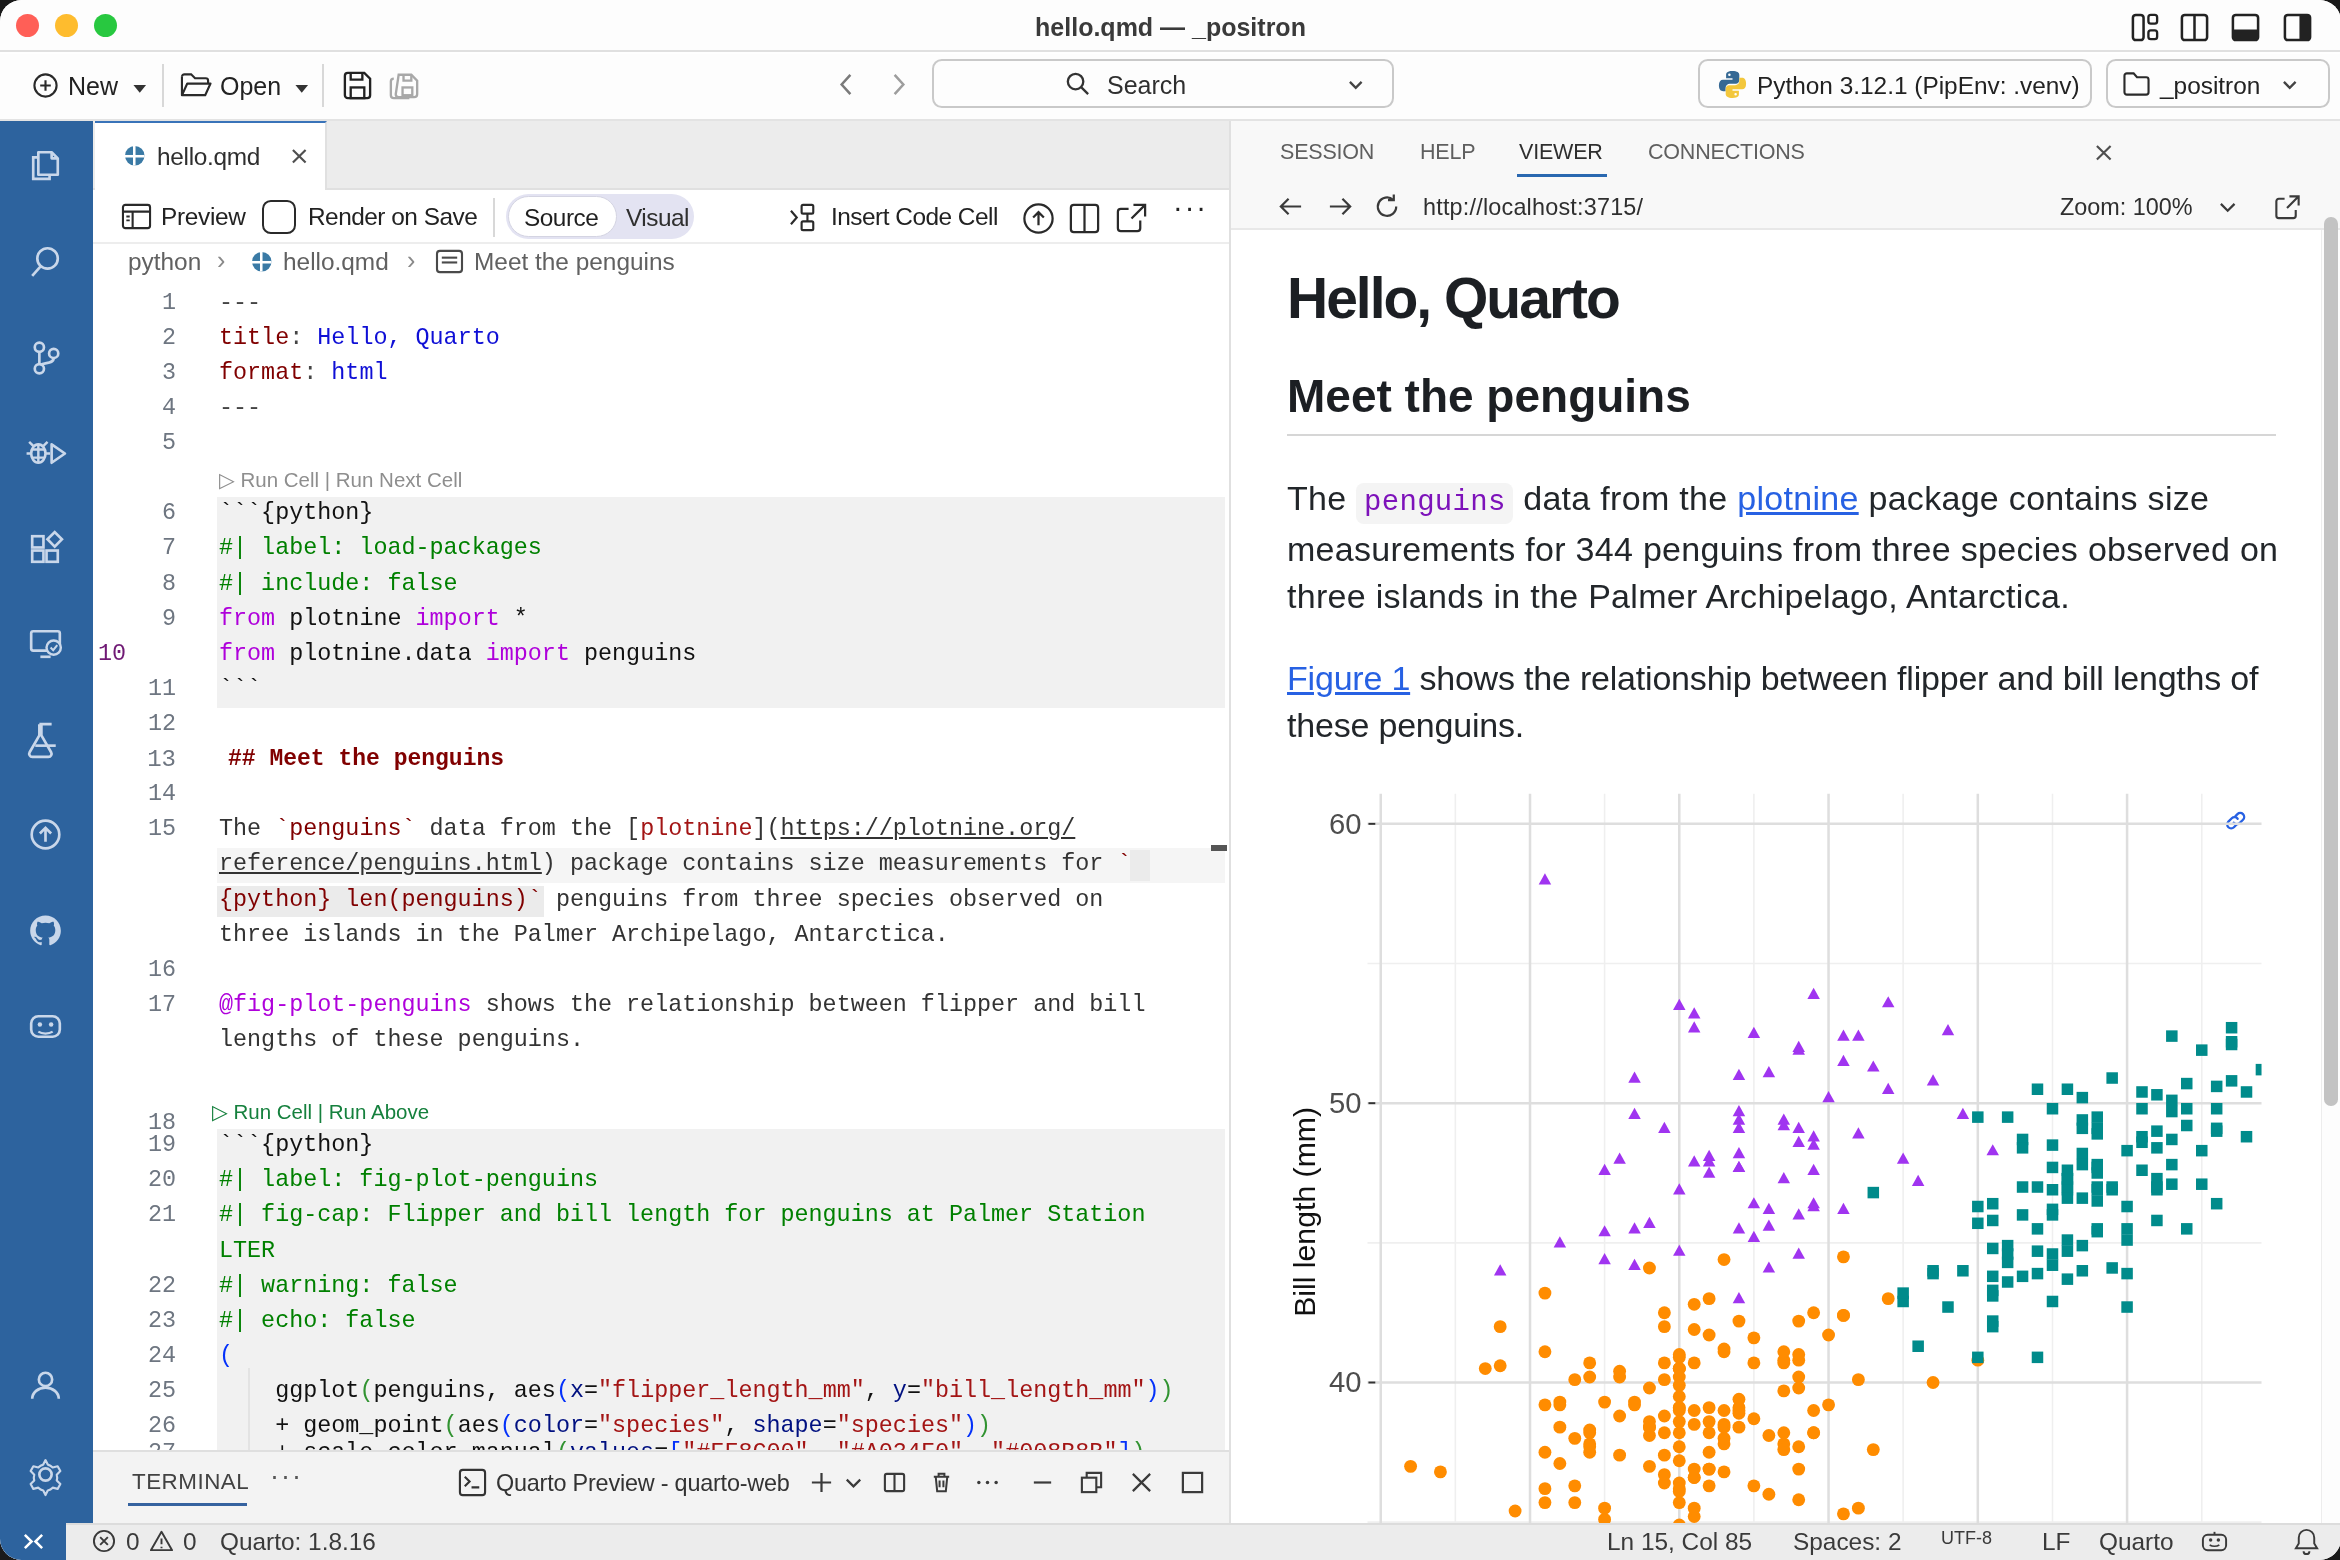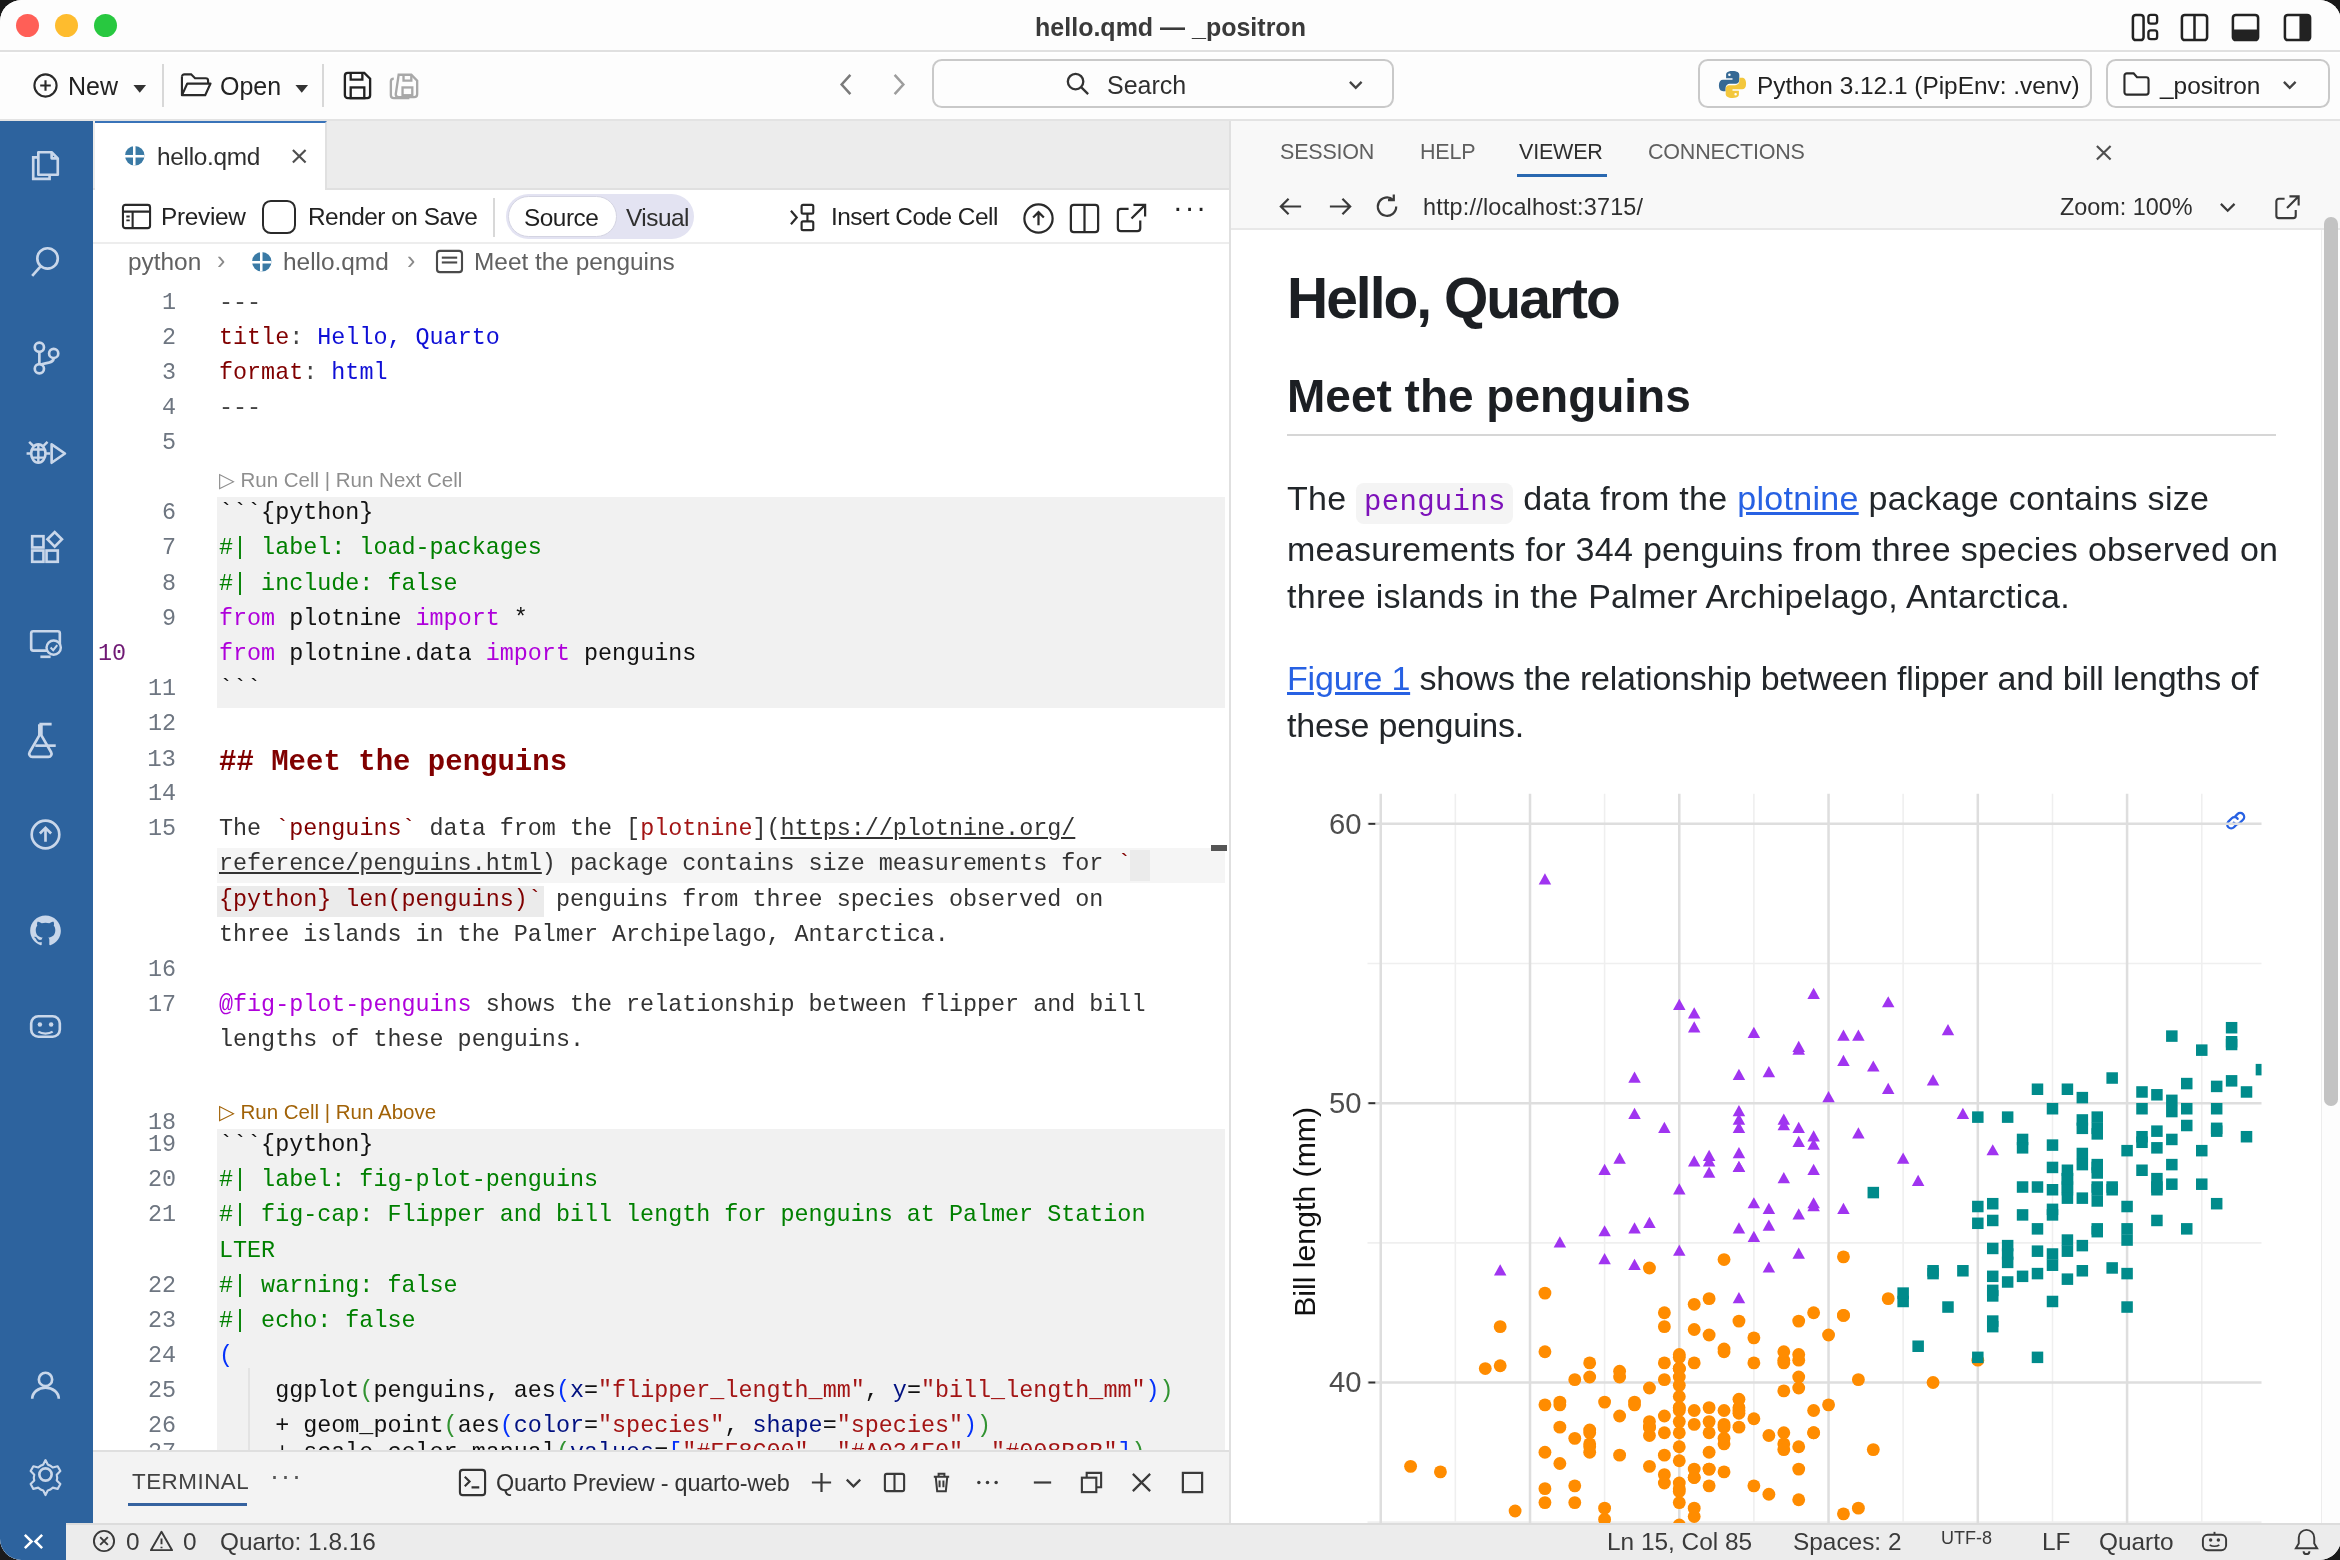--- a/index.html
+++ b/index.html
@@ -234,33 +234,33 @@
 <div class="abs mono" style="left:98px;top:571px;width:78px;text-align:right;font-size:23.4px;color:#6e7681">8</div>
 <div class="abs mono" style="left:219px;top:571px;font-size:23.4px;white-space:pre;letter-spacing:0px"><span style="color:#008000">#| include: false</span></div>
 <div class="abs mono" style="left:98px;top:606px;width:78px;text-align:right;font-size:23.4px;color:#6e7681">9</div>
 <div class="abs mono" style="left:219px;top:606px;font-size:23.4px;white-space:pre;letter-spacing:0px"><span style="color:#AF00DB">from</span><span style="color:#111111"> plotnine </span><span style="color:#AF00DB">import</span><span style="color:#111111"> *</span></div>
 <div class="abs mono" style="left:98px;top:641px;width:78px;font-size:23.4px;color:#701a75">10</div>
 <div class="abs mono" style="left:219px;top:641px;font-size:23.4px;white-space:pre;letter-spacing:0px"><span style="color:#AF00DB">from</span><span style="color:#111111"> plotnine.data </span><span style="color:#AF00DB">import</span><span style="color:#111111"> penguins</span></div>
 <div class="abs mono" style="left:98px;top:676px;width:78px;text-align:right;font-size:23.4px;color:#6e7681">11</div>
 <div class="abs mono" style="left:219px;top:676px;font-size:23.4px;white-space:pre;letter-spacing:0px"><span style="color:#111111">```</span></div>
 <div class="abs mono" style="left:98px;top:711px;width:78px;text-align:right;font-size:23.4px;color:#6e7681">12</div>
 <div class="abs mono" style="left:98px;top:746px;width:78px;text-align:right;font-size:24px;color:#6e7681">13</div>
-<div class="abs mono" style="left:219px;top:746px;font-size:29px;white-space:pre;letter-spacing:0px"><span style="color:#800000"><b>## Meet the penguins</b></span></div>
+<div class="abs mono" style="left:228px;top:746px;font-size:23px;white-space:pre;letter-spacing:0px"><span style="color:#800000"><b>## Meet the penguins</b></span></div>
 <div class="abs mono" style="left:98px;top:781px;width:78px;text-align:right;font-size:23.4px;color:#6e7681">14</div>
 <div class="abs mono" style="left:98px;top:816px;width:78px;text-align:right;font-size:23.4px;color:#6e7681">15</div>
 <div class="abs mono" style="left:219px;top:816px;font-size:23.4px;white-space:pre;letter-spacing:0px"><span style="color:#333333">The </span><span style="color:#800000">`penguins`</span><span style="color:#333333"> data from the </span><span style="color:#333333">[</span><span style="color:#A31515">plotnine</span><span style="color:#333333">](</span><span style="color:#333333"><u>https://plotnine.org/</u></span></div>
 <div class="abs mono" style="left:219px;top:851px;font-size:23.4px;white-space:pre;letter-spacing:0px"><span style="color:#333333"><u>reference/penguins.html</u></span><span style="color:#333333">) package contains size measurements for </span><span style="color:#800000">`</span></div>
 <div class="abs mono" style="left:219px;top:887px;font-size:23.4px;white-space:pre;letter-spacing:0px"><span style="color:#800000">{python} len(penguins)</span><span style="color:#800000">`</span><span style="color:#333333"> penguins from three species observed on</span></div>
 <div class="abs mono" style="left:219px;top:922px;font-size:23.4px;white-space:pre;letter-spacing:0px"><span style="color:#333333">three islands in the Palmer Archipelago, Antarctica.</span></div>
 <div class="abs mono" style="left:98px;top:957px;width:78px;text-align:right;font-size:23.4px;color:#6e7681">16</div>
 <div class="abs mono" style="left:98px;top:992px;width:78px;text-align:right;font-size:23.4px;color:#6e7681">17</div>
 <div class="abs mono" style="left:219px;top:992px;font-size:23.4px;white-space:pre;letter-spacing:0px"><span style="color:#AF00DB">@fig-plot-penguins</span><span style="color:#333333"> shows the relationship between flipper and bill</span></div>
 <div class="abs mono" style="left:219px;top:1027px;font-size:23.4px;white-space:pre;letter-spacing:0px"><span style="color:#333333">lengths of these penguins.</span></div>
 <div class="abs mono" style="left:98px;top:1110px;width:78px;text-align:right;font-size:23.4px;color:#6e7681">18</div>
-<div class="abs" style="left:219px;top:1100px;font-size:20.5px;color:#a16207">▷ Run Cell | Run Above</div>
+<div class="abs" style="left:212px;top:1100px;font-size:20.5px;color:#15803d">▷ Run Cell | Run Above</div>
 <div class="abs mono" style="left:98px;top:1132px;width:78px;text-align:right;font-size:23.4px;color:#6e7681">19</div>
 <div class="abs mono" style="left:219px;top:1132px;font-size:23.4px;white-space:pre;letter-spacing:0px"><span style="color:#111111">```{python}</span></div>
 <div class="abs mono" style="left:98px;top:1167px;width:78px;text-align:right;font-size:23.4px;color:#6e7681">20</div>
 <div class="abs mono" style="left:219px;top:1167px;font-size:23.4px;white-space:pre;letter-spacing:0px"><span style="color:#008000">#| label: fig-plot-penguins</span></div>
 <div class="abs mono" style="left:98px;top:1202px;width:78px;text-align:right;font-size:23.4px;color:#6e7681">21</div>
 <div class="abs mono" style="left:219px;top:1202px;font-size:23.4px;white-space:pre;letter-spacing:0px"><span style="color:#008000">#| fig-cap: Flipper and bill length for penguins at Palmer Station</span></div>
 <div class="abs mono" style="left:219px;top:1238px;font-size:23.4px;white-space:pre;letter-spacing:0px"><span style="color:#008000">LTER</span></div>
 <div class="abs mono" style="left:98px;top:1273px;width:78px;text-align:right;font-size:23.4px;color:#6e7681">22</div>
 <div class="abs mono" style="left:219px;top:1273px;font-size:23.4px;white-space:pre;letter-spacing:0px"><span style="color:#008000">#| warning: false</span></div>
 <div class="abs mono" style="left:98px;top:1308px;width:78px;text-align:right;font-size:23.4px;color:#6e7681">23</div>

